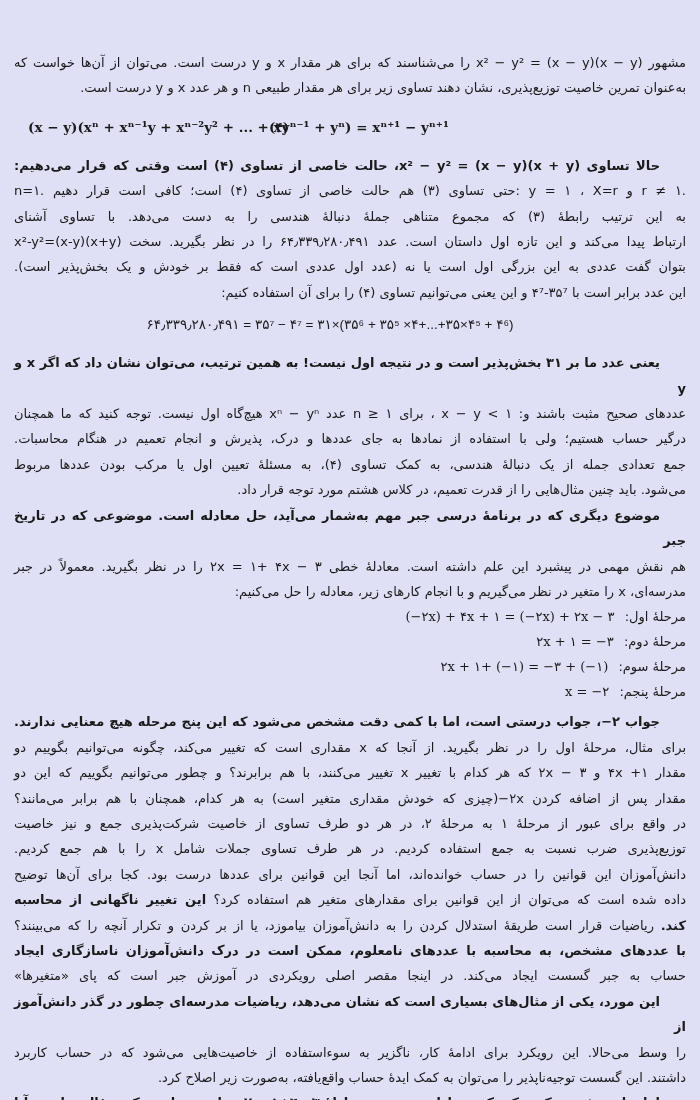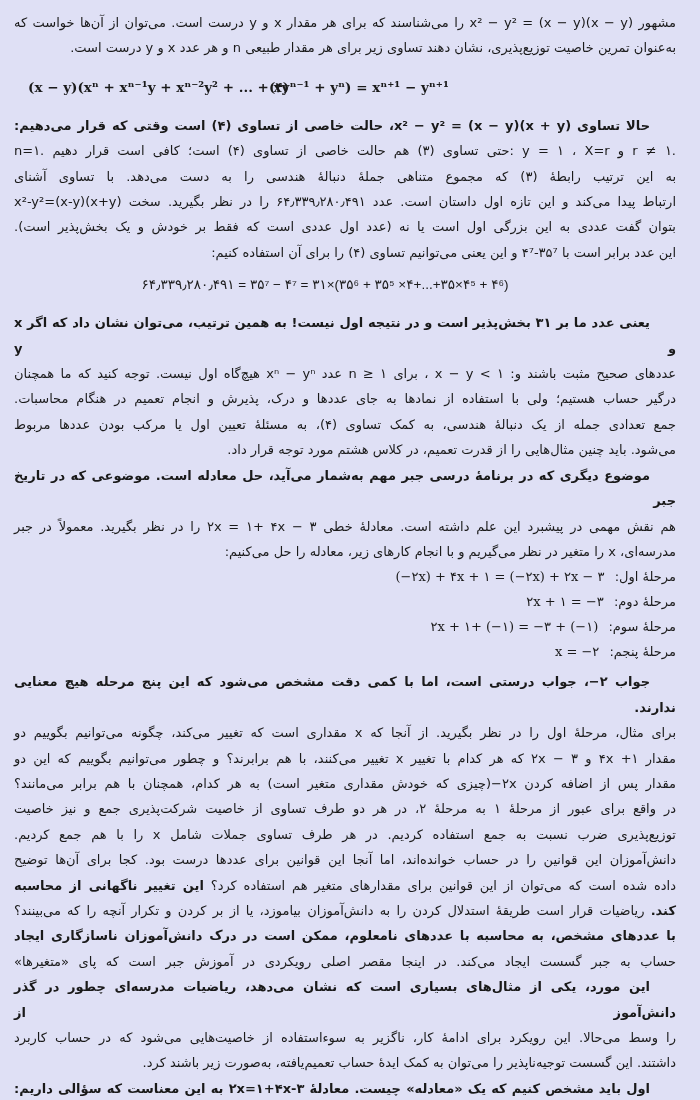--- a/index.html
+++ b/index.html
@@ -13,22 +13,23 @@
     background: #dfe0f5;
     font-family: "DejaVu Sans", "Liberation Sans", sans-serif;
     color: #1a1a1a;
     overflow: hidden;
   }
   .page {
     width: 700px;
     height: 860px;
     background: #dfe0f5;
     box-sizing: border-box;
-    padding: 10px 24px 0 14px;
+    padding: 10px 14px 0 14px;
     position: relative;
+    margin-top: 40px;
   }
   .para {
     direction: rtl;
     text-align: justify;
     text-align-last: justify;
     font-size: 13.0px;
     line-height: 25.4px;
     margin: 0;
     padding: 0;
     unicode-bidi: plaintext;
@@ -171,20 +172,20 @@
     <p class="para">دانش‌آموزان این قوانین را در حساب خوانده‌اند، اما آنجا این قوانین برای عددها درست بود. کجا برای آن‌ها توضیح</p>
     <p class="para"><span>داده شده است که می‌توان از این قوانین برای مقدارهای متغیر هم استفاده کرد؟ </span><span class="bold">این تغییر ناگهانی از محاسبه</span></p>
     <p class="para"><span class="bold">کند.</span><span> ریاضیات قرار است طریقهٔ استدلال کردن را به دانش‌آموزان بیاموزد، یا از بر کردن و تکرار آنچه را که می‌بینند؟</span></p>
     <p class="para bold">با عددهای مشخص، به محاسبه با عددهای نامعلوم، ممکن است در درک دانش‌آموزان ناسازگاری ایجاد</p>
   </div>
 
   <div>
     <p class="para">حساب به جبر گسست ایجاد می‌کند. در اینجا مقصر اصلی رویکردی در آموزش جبر است که پای «متغیرها»</p>
     <p class="para first-indent">این مورد، یکی از مثال‌های بسیاری است که نشان می‌دهد، ریاضیات مدرسه‌ای چطور در گذر دانش‌آموز از</p>
     <p class="para">را وسط می‌حالا. این رویکرد برای ادامهٔ کار، ناگزیر به سوءاستفاده از خاصیت‌هایی می‌شود که در حساب کاربرد</p>
-    <p class="para last-left">داشتند. این گسست توجیه‌ناپذیر را می‌توان به کمک ایدهٔ حساب تعمیم‌یافته، به‌صورت زیر باشند کرد.</p>
+    <p class="para last-left">داشتند. این گسست توجیه‌ناپذیر را می‌توان به کمک ایدهٔ حساب واقع‌یافته، به‌صورت زیر اصلاح کرد.</p>
   </div>
 
   <div>
     <p class="para first-indent">اول باید مشخص کنیم که یک «معادله» چیست. معادلهٔ ۳-۲x=۱+۴x به این معناست که سؤالی داریم: آیا</p>
   </div>
 
 </div>
 
 </body></html>

